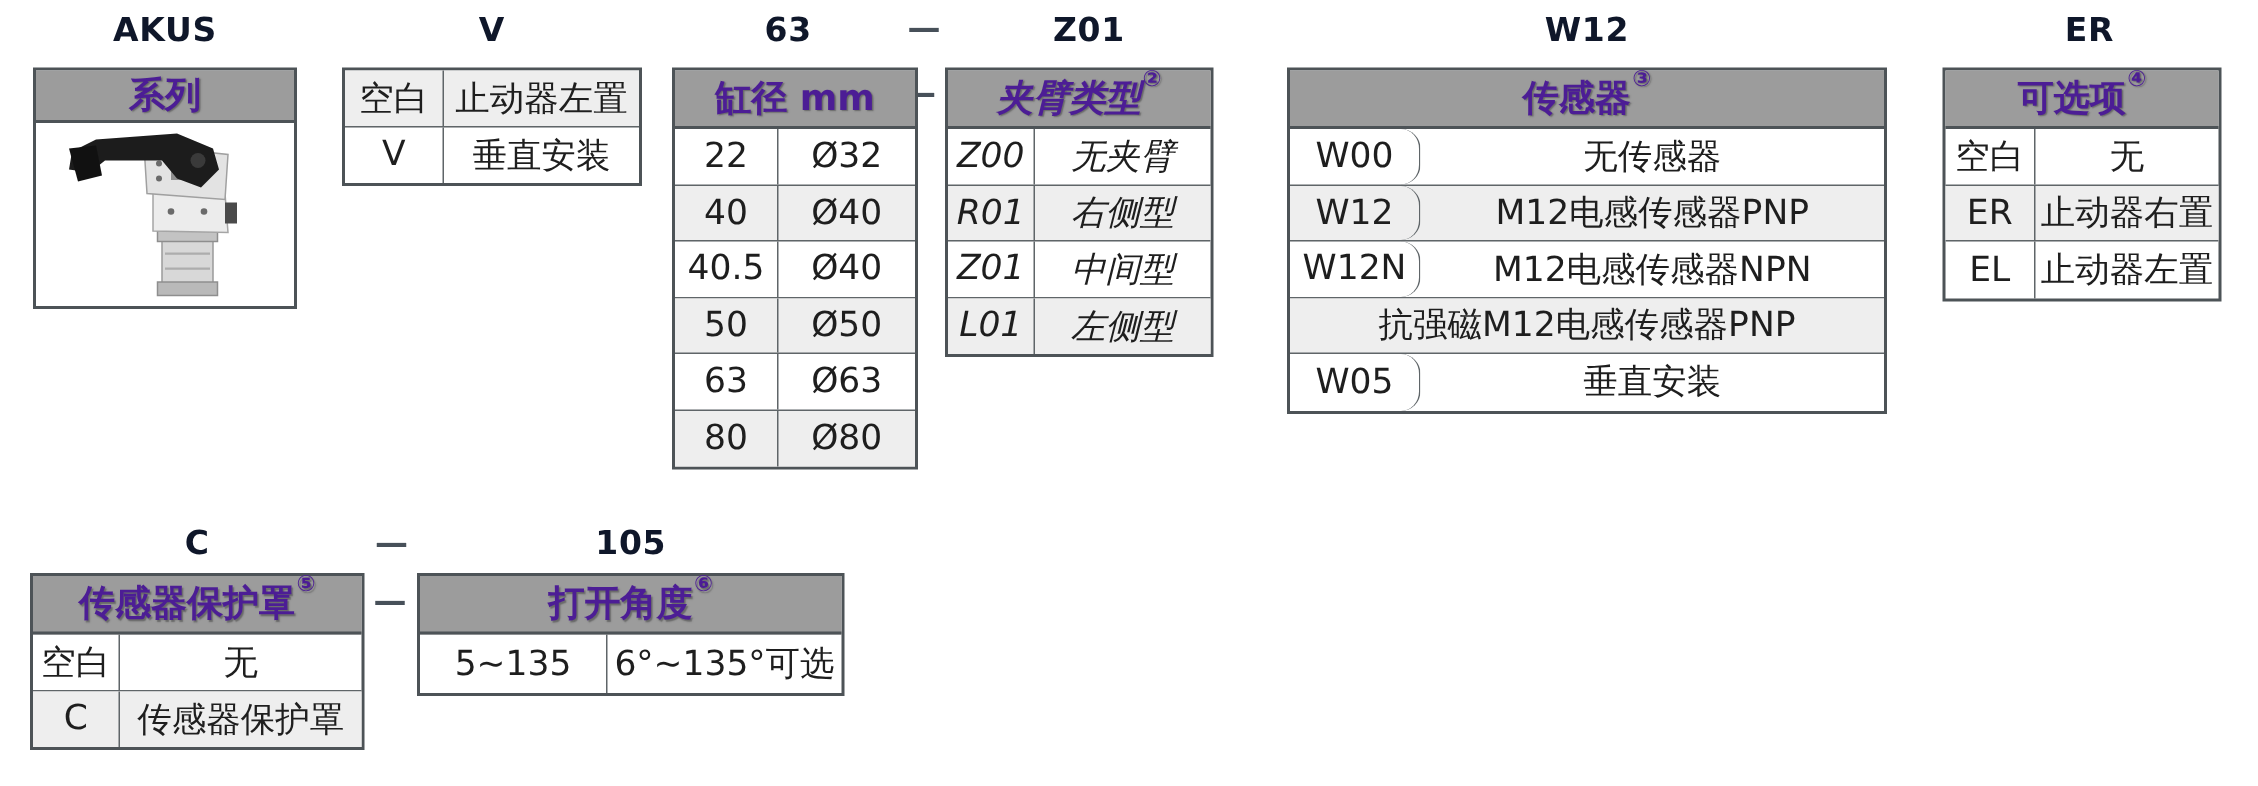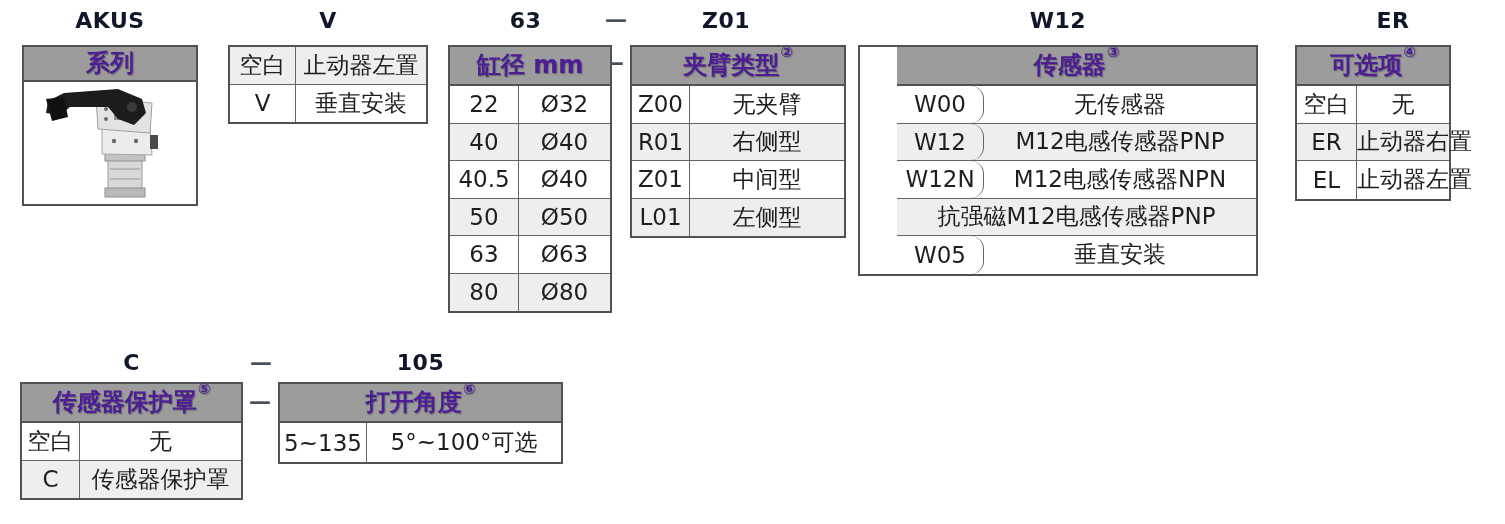--- a/index.html
+++ b/index.html
@@ -76,30 +76,30 @@
     white-space:nowrap;
   }
   
   .tbl-series  {left:22px;  top:45px; width:176px;}
   .tbl-series .thead{height:33px;line-height:33px;}
   .img-area{height:122px;background:#ffffff;display:flex;align-items:center;justify-content:center;}
   .tbl-mounting{left:228px; top:45px; width:200px;}
   .tbl-mounting .c1{width:66px;}
   .tbl-bore    {left:448px; top:45px; width:164px;}
   .tbl-bore .c1{width:69px;}
-  .tbl-arm     {left:630px; top:45px; width:216px;}
+  .tbl-arm     {left:630px; top:45px; width:179px;font-style:italic;}
   .tbl-arm .c1{width:58px;}
-  .tbl-sensor  {left:858px; top:45px; width:400px;padding-left:37px;}
+  .tbl-sensor  {left:858px; top:45px; width:400px;}
   .tbl-sensor .c1{width:87px;border-radius:13px;}
-  .tbl-options {left:1295px;top:45px; width:156px;}
+  .tbl-options {left:1295px;top:45px; width:186px;}
   .tbl-options .c1{width:60px;}
   .tbl-cover   {left:20px;  top:382px;width:223px;}
   .tbl-cover .c1{width:58px;}
   .tbl-angle   {left:278px; top:382px;width:285px;}
-  .tbl-angle .c1{width:87px;}
+  .tbl-angle .c1{width:125px;}
   .tbl-angle .trow{height:39px;}
 </style>
 </head>
 <body>
 
 <div class="canvas">
 
   <div class="code" style="left:22px;top:8px;width:176px;">AKUS</div>
   <div class="code" style="left:228px;top:8px;width:200px;">V</div>
   <div class="code" style="left:456px;top:8px;width:139px;">63</div>
@@ -263,17 +263,17 @@
       <div class="c2">传感器保护罩</div>
     </div>
   </div>
 
   <div class="tbl tbl-angle">
     <div class="thead">
       <span>打开角度</span><sup>⑥</sup>
     </div>
     <div class="trow">
       <div class="c1">5~135</div>
-      <div class="c2">5°~100°可选</div>
+      <div class="c2">6°~135°可选</div>
     </div>
   </div>
 
 </div>
 
 </body></html>

